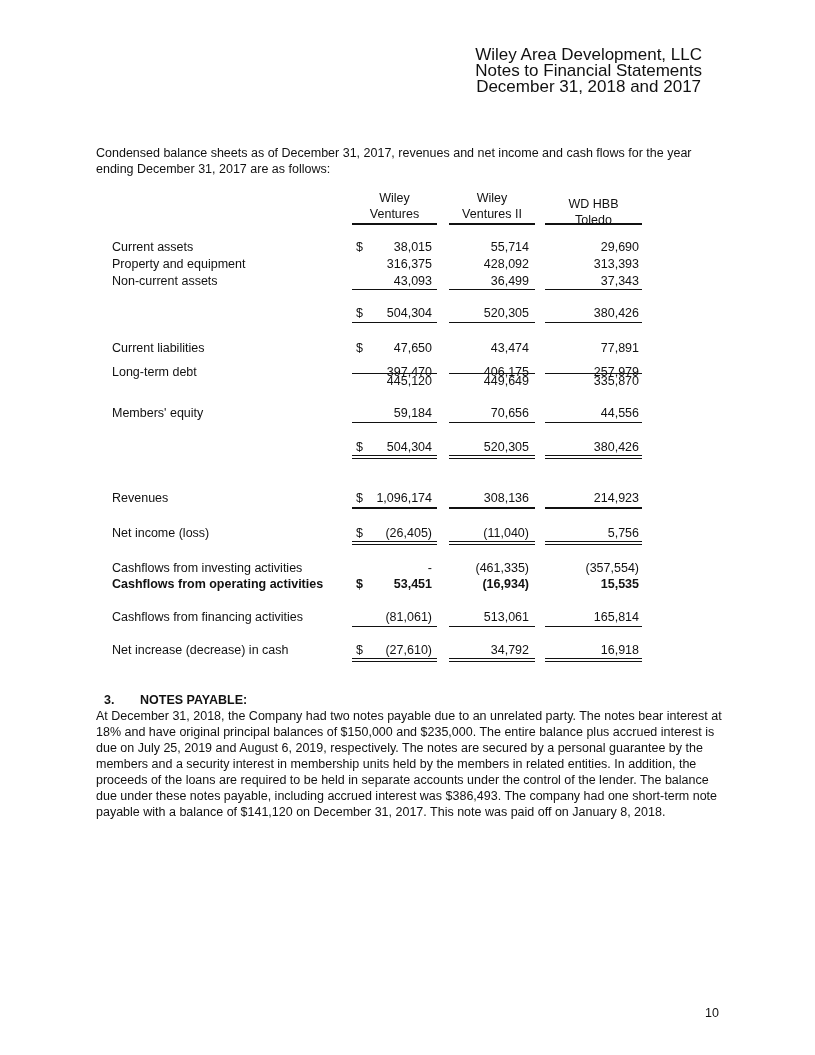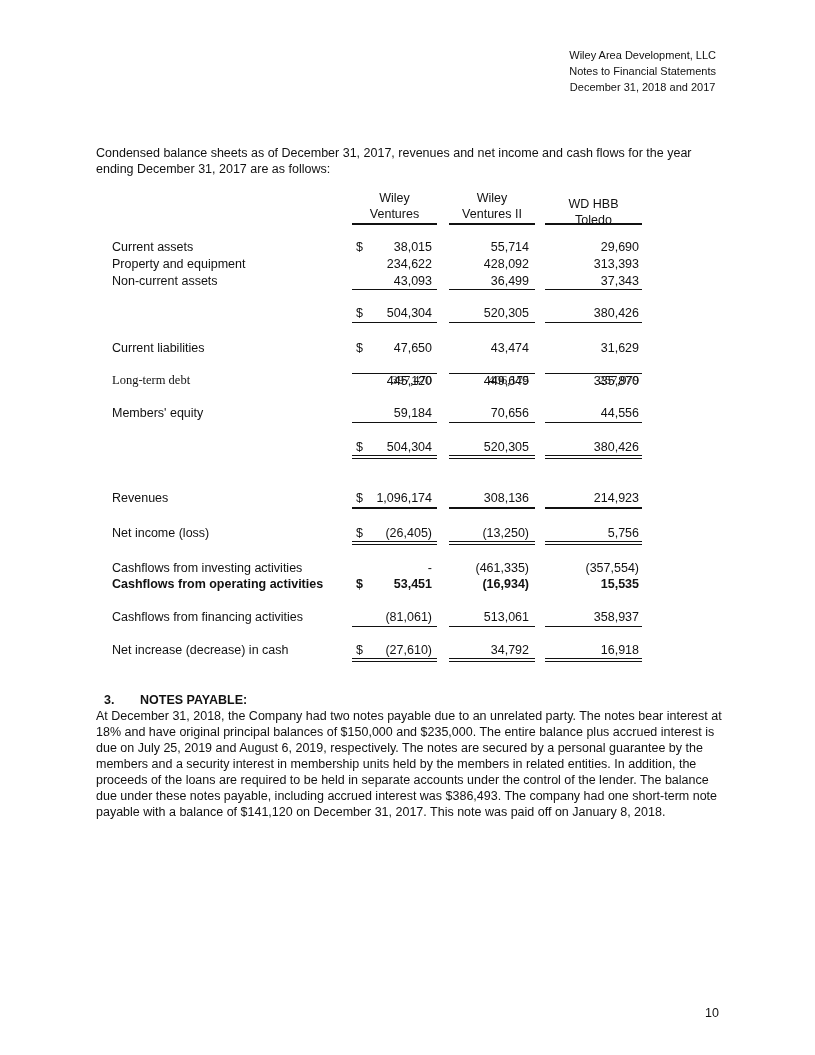--- a/index.html
+++ b/index.html
@@ -1,18 +1,18 @@
 <!DOCTYPE html>
 <html><head>
 <meta charset="utf-8">
 <style>
   html, body { margin: 0; padding: 0; background: #ffffff; }
   body { width: 815px; height: 1055px; position: relative; overflow: hidden;
          font-family: "Liberation Sans", sans-serif; color: #111; font-size: 12.5px; }
-  .header { position: absolute; right: 99px; top: 47px; text-align: center; line-height: 16px; font-size: 11px; }
+  .header { position: absolute; right: 113px; top: 47px; text-align: center; line-height: 16px; font-size: 17px; }
   .intro { position: absolute; left: 96px; top: 145px; width: 630px; line-height: 16px; }
   .tbl { position: absolute; left: 0; top: 0; width: 815px; }
   .row { position: absolute; left: 0; width: 815px; height: 16px; line-height: 16px; }
   .lbl { position: absolute; left: 112px; }
   .dollar { position: absolute; left: 356px; }
   .v1 { position: absolute; right: 383px; text-align: right; }
   .v2 { position: absolute; right: 286px; text-align: right; }
   .v3 { position: absolute; right: 176px; text-align: center; }
   .colhead { position: absolute; text-align: center; line-height: 16px; }
   .line { position: absolute; height: 0; border-top: 1px solid #111; }
@@ -56,21 +56,21 @@
 
   <div class="row" style="top:239px;">
     <span class="lbl">Current assets</span>
     <span class="dollar">$</span>
     <span class="v1">38,015</span>
     <span class="v2">55,714</span>
     <span class="v3">29,690</span>
   </div>
   <div class="row" style="top:256px;">
     <span class="lbl">Property and equipment</span>
-    <span class="v1">234,622</span>
+    <span class="v1">316,375</span>
     <span class="v2">428,092</span>
     <span class="v3">313,393</span>
   </div>
   <div class="row" style="top:273px;">
     <span class="lbl">Non-current assets</span>
     <span class="v1">43,093</span>
     <span class="v2">36,499</span>
     <span class="v3">37,343</span>
   </div>
   <div class="line c1" style="top:289px;"></div>
@@ -85,23 +85,23 @@
   </div>
   <div class="line c1" style="top:322px;"></div>
   <div class="line c2" style="top:322px;"></div>
   <div class="line c3" style="top:322px;"></div>
 
   <div class="row" style="top:340px;">
     <span class="lbl">Current liabilities</span>
     <span class="dollar">$</span>
     <span class="v1">47,650</span>
     <span class="v2">43,474</span>
-    <span class="v3">31,629</span>
+    <span class="v3">77,891</span>
   </div>
-  <div class="row" style="top:372px;font-family:Liberation Serif, serif;">
+  <div class="row" style="top:364px;">
     <span class="lbl">Long-term debt</span>
     <span class="v1">397,470</span>
     <span class="v2">406,175</span>
     <span class="v3">257,979</span>
   </div>
   <div class="line c1" style="top:373px;"></div>
   <div class="line c2" style="top:373px;"></div>
   <div class="line c3" style="top:373px;"></div>
   <div class="row" style="top:373px;">
     <span class="v1">445,120</span>
@@ -137,21 +137,21 @@
     <span class="v3">214,923</span>
   </div>
   <div class="line c1" style="top:507px;border-top-width:2px;"></div>
   <div class="line c2" style="top:507px;border-top-width:2px;"></div>
   <div class="line c3" style="top:507px;border-top-width:2px;"></div>
 
   <div class="row" style="top:525px;">
     <span class="lbl">Net income (loss)</span>
     <span class="dollar">$</span>
     <span class="v1">(26,405)</span>
-    <span class="v2">(13,250)</span>
+    <span class="v2">(11,040)</span>
     <span class="v3">5,756</span>
   </div>
   <div class="dbl c1" style="top:541px;"></div>
   <div class="dbl c2" style="top:541px;"></div>
   <div class="dbl c3" style="top:541px;"></div>
 
   <div class="row" style="top:576px;font-weight:bold;">
     <span class="lbl">Cashflows from operating activities</span>
     <span class="dollar">$</span>
     <span class="v1">53,451</span>
@@ -161,21 +161,21 @@
   <div class="row" style="top:560px;">
     <span class="lbl">Cashflows from investing activities</span>
     <span class="v1">-</span>
     <span class="v2">(461,335)</span>
     <span class="v3">(357,554)</span>
   </div>
   <div class="row" style="top:609px;">
     <span class="lbl">Cashflows from financing activities</span>
     <span class="v1">(81,061)</span>
     <span class="v2">513,061</span>
-    <span class="v3">358,937</span>
+    <span class="v3">165,814</span>
   </div>
   <div class="line c1" style="top:626px;"></div>
   <div class="line c2" style="top:626px;"></div>
   <div class="line c3" style="top:626px;"></div>
 
   <div class="row" style="top:642px;">
     <span class="lbl">Net increase (decrease) in cash</span>
     <span class="dollar">$</span>
     <span class="v1">(27,610)</span>
     <span class="v2">34,792</span>

